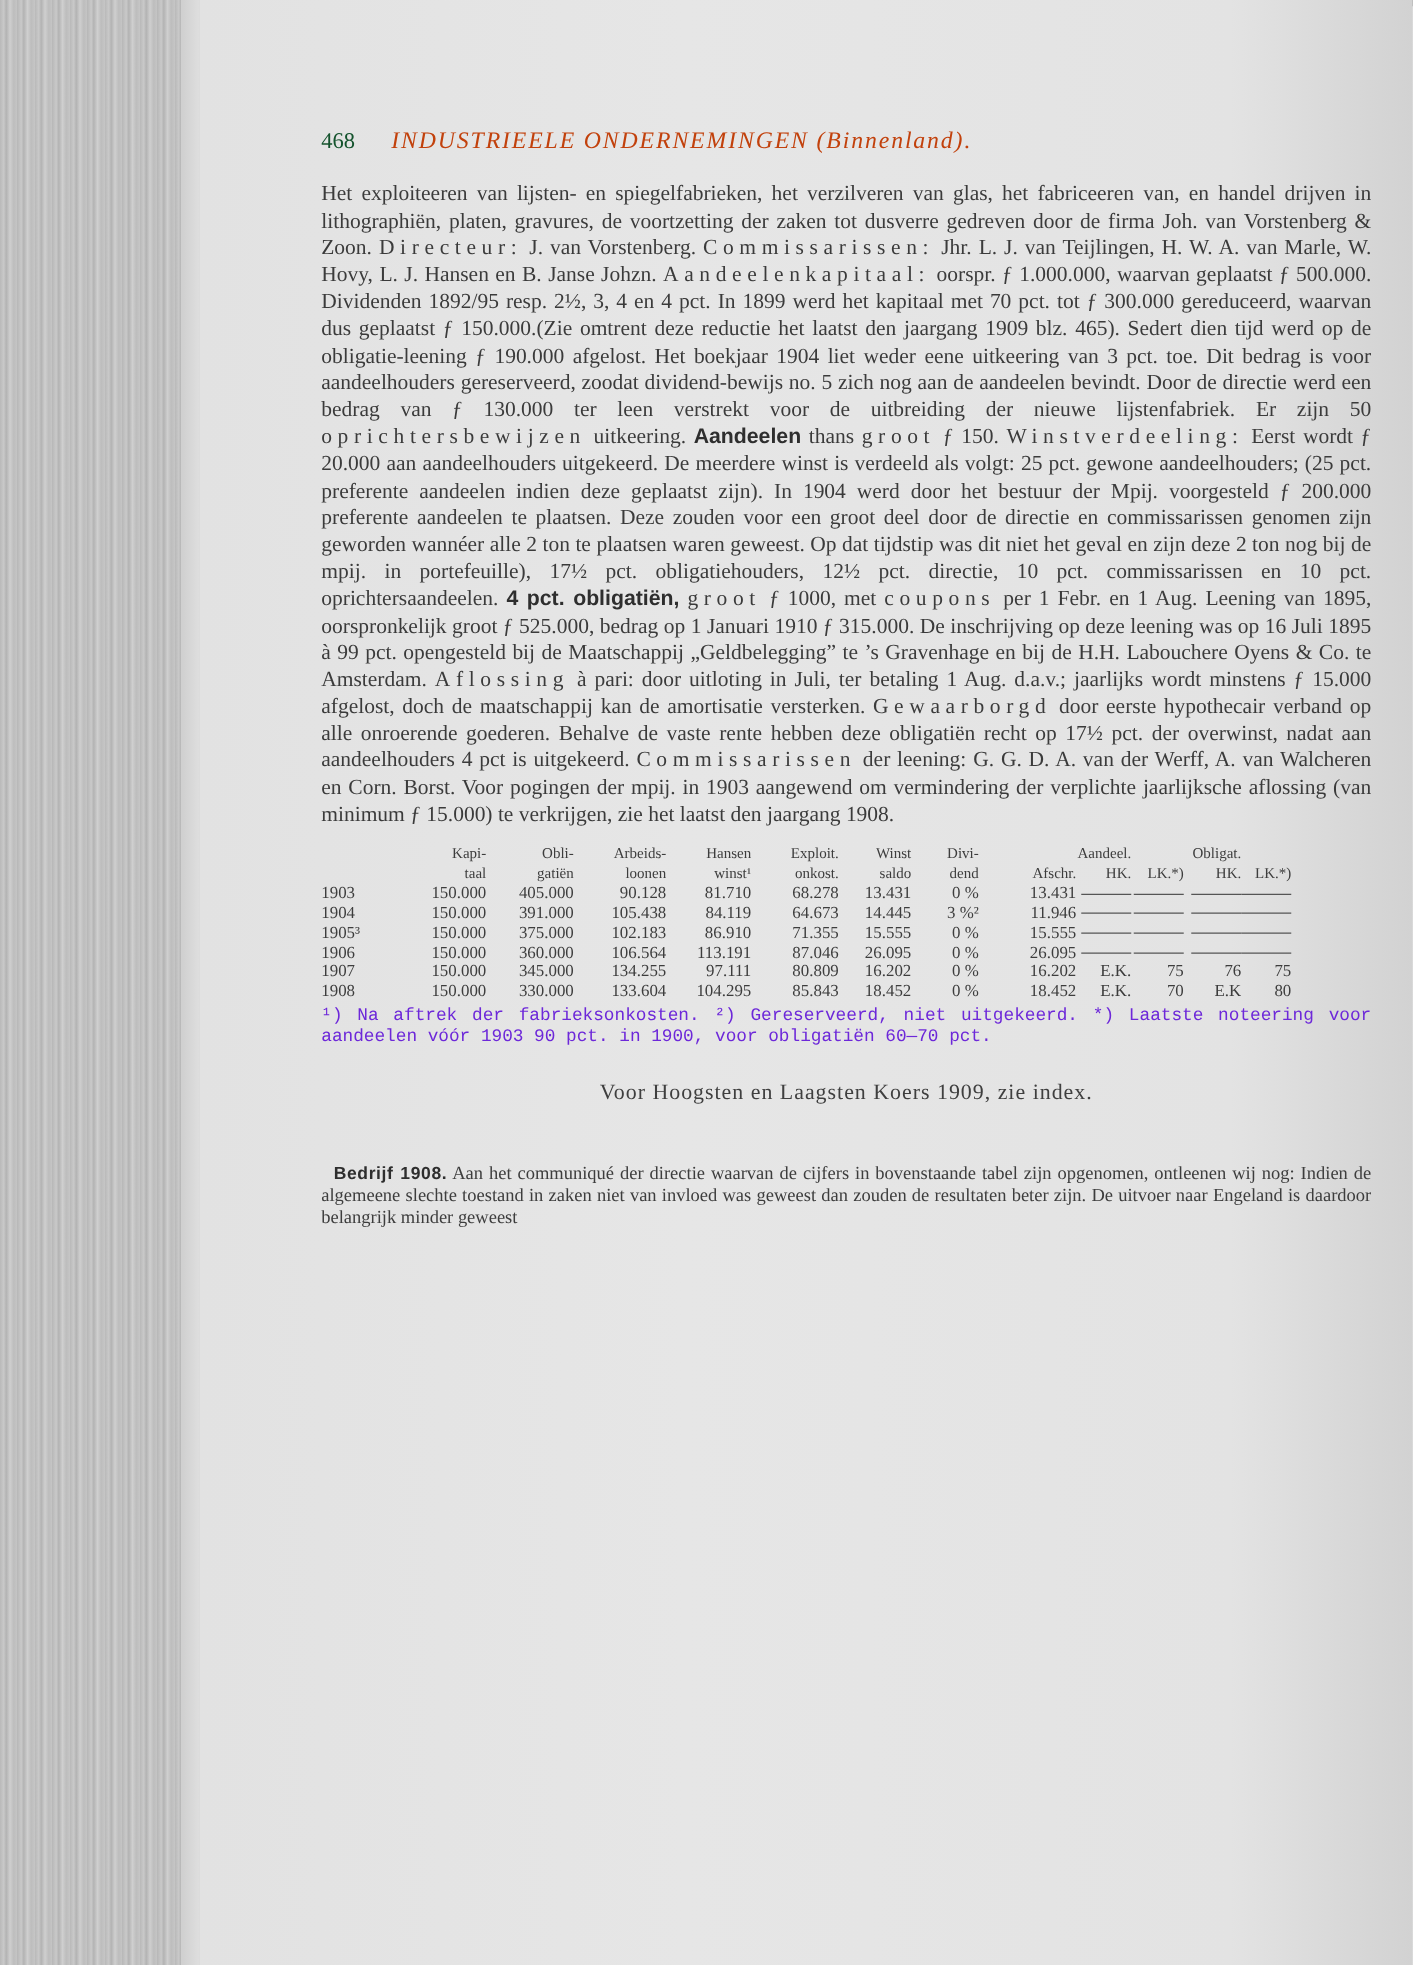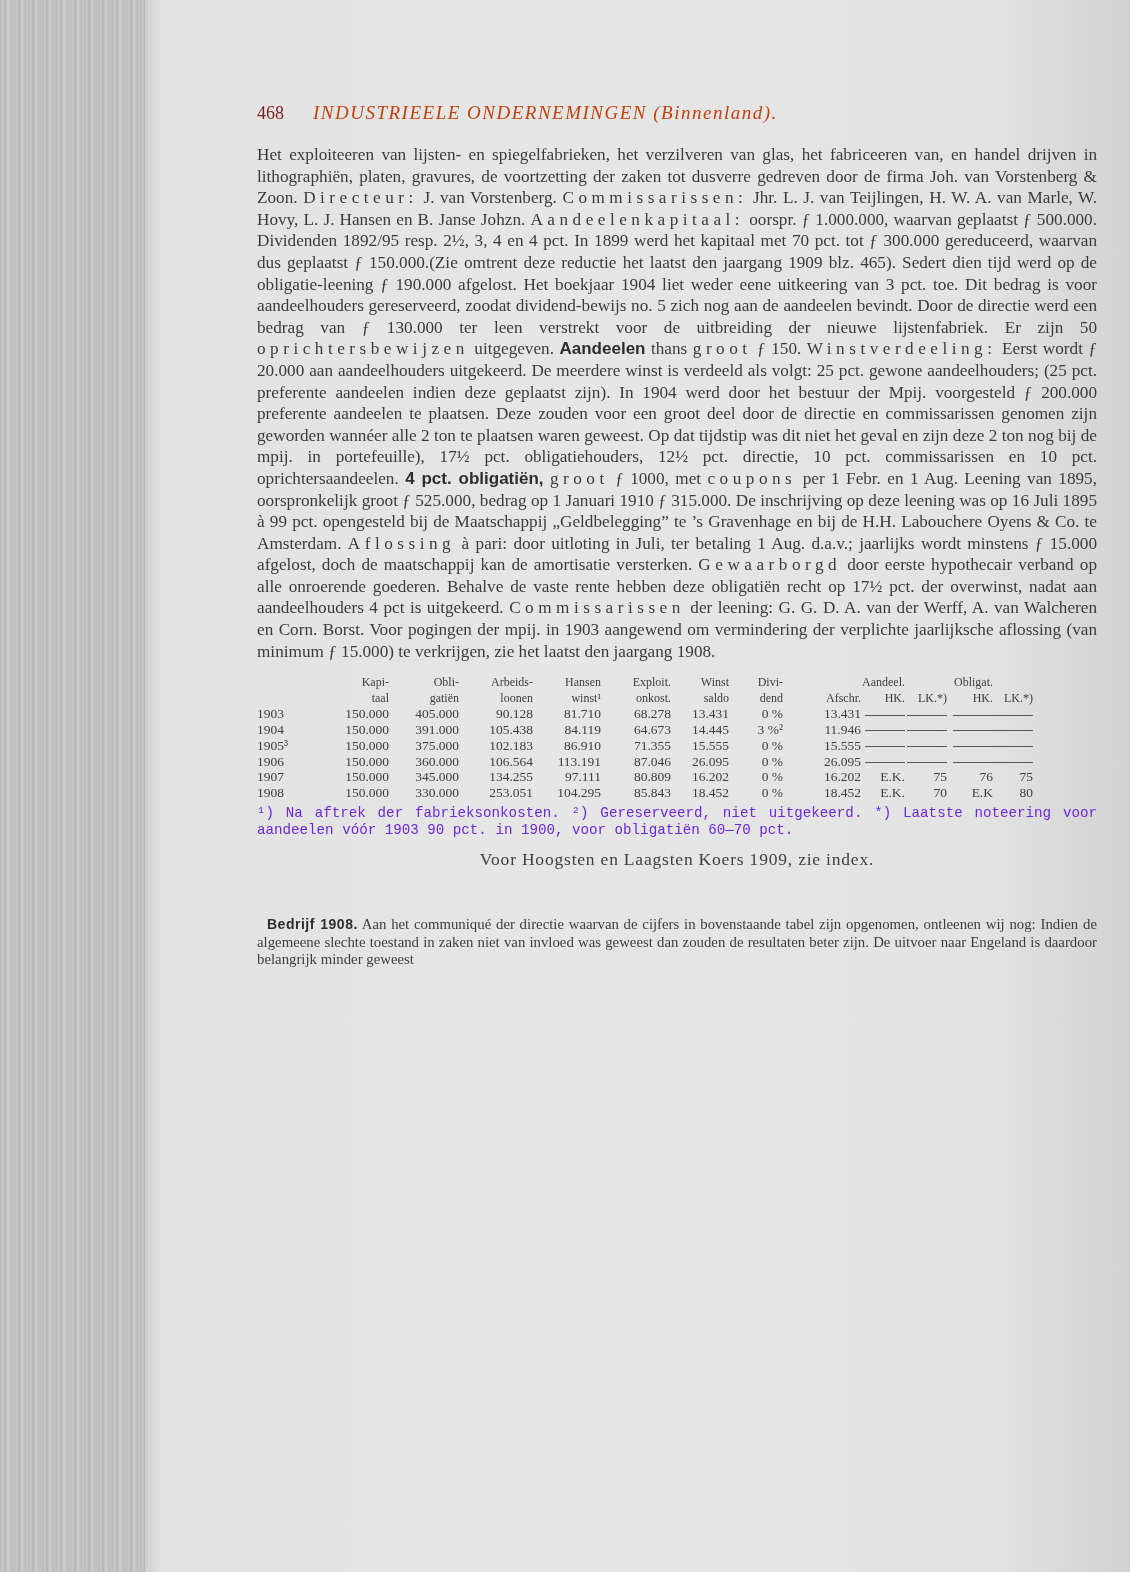--- a/index.html
+++ b/index.html
@@ -26,21 +26,21 @@
     position: absolute; left: 160px; top: 0; width: 970px; height: 1572px;
     background: linear-gradient(90deg, #e2e2e2 0%, #e6e6e6 40%, #e3e3e3 85%, #d2d2d2 100%);
   }
   .content {
     position: absolute; left: 257px; top: 102px; width: 840px;
   }
   .running-head {
     display: flex; align-items: baseline; height: 30px;
   }
   .page-number {
-    font-family: "Liberation Serif", serif; font-size: 18px; color: #7f1d1d; width: 56px;
+    font-family: "Liberation Serif", serif; font-size: 18px; color: #14532d; width: 56px;
   }
   .running-title {
     font-family: "Liberation Serif", serif; font-style: italic; font-size: 19px;
     letter-spacing: 1.5px; color: #c2410c;
   }
   .body-text {
     margin-top: 12px;
     font-family: "Liberation Serif", serif; font-size: 17.2px; line-height: 21.6px;
     text-align: justify; color: #3b3b3b;
   }
@@ -53,21 +53,21 @@
   }
   .fin-table th { font-weight: normal; padding: 0; text-align: right; vertical-align: bottom; font-size: 12px; line-height: 16px; }
   .fin-table td { padding: 0; text-align: right; white-space: nowrap; }
   .fin-table td.yr { text-align: left; width: 60px; }
   .dash { display: inline-block; width: 40px; border-top: 1px solid #555; vertical-align: middle; }
   .footnotes {
     margin-top: 4px; font-family: Liberation Mono, monospace; font-size: 14.2px; line-height: 17px;
     text-align: justify; color: #6d28d9;
   }
   .index-note {
-    margin-top: 10px; text-align: center; font-family: "Liberation Serif", serif; font-size: 17.5px;
+    margin-top: 24px; text-align: center; font-family: "Liberation Serif", serif; font-size: 17.5px;
     letter-spacing: 0.8px; color: #3f3f3f;
   }
   .bedrijf {
     margin-top: 46px; font-family: "Liberation Serif", serif; font-size: 14.8px; line-height: 17.5px;
     text-align: justify; color: #3d3d3d; text-indent: 10px;
   }
   .bedrijf .bold-sans { font-size: 14px; letter-spacing: 0.5px; }
 </style>
 </head>
 <body>
@@ -85,21 +85,21 @@
   <div class="body-text">
     <p>
       <span>Het exploiteeren van lijsten- en spiegelfabrieken, het verzilveren van glas, het fabriceeren van, en handel drijven in lithographiën, platen, gravures, de voortzetting der zaken tot dusverre gedreven door de firma Joh. van Vorstenberg &amp; Zoon.</span>
       <span class="sp">Directeur:</span>
       <span>J. van Vorstenberg.</span>
       <span class="sp">Commissarissen:</span>
       <span>Jhr. L. J. van Teijlingen, H. W. A. van Marle, W. Hovy, L. J. Hansen en B. Janse Johzn.</span>
       <span class="sp">Aandeelenkapitaal:</span>
       <span>oorspr. ƒ 1.000.000, waarvan geplaatst ƒ 500.000. Dividenden 1892/95 resp. 2½, 3, 4 en 4 pct. In 1899 werd het kapitaal met 70 pct. tot ƒ 300.000 gereduceerd, waarvan dus geplaatst ƒ 150.000.(Zie omtrent deze reductie het laatst den jaargang 1909 blz. 465). Sedert dien tijd werd op de obligatie-leening ƒ 190.000 afgelost. Het boekjaar 1904 liet weder eene uitkeering van 3 pct. toe. Dit bedrag is voor aandeelhouders gereserveerd, zoodat dividend-bewijs no. 5 zich nog aan de aandeelen bevindt. Door de directie werd een bedrag van ƒ 130.000 ter leen verstrekt voor de uitbreiding der nieuwe lijstenfabriek. Er zijn 50</span>
       <span class="sp">oprichtersbewijzen</span>
-      <span>uitgegeven.</span>
+      <span>uitkeering.</span>
       <span class="bold-sans">Aandeelen</span>
       <span>thans</span>
       <span class="sp">groot</span>
       <span>ƒ 150.</span>
       <span class="sp">Winstverdeeling:</span>
       <span>Eerst wordt ƒ 20.000 aan aandeelhouders uitgekeerd. De meerdere winst is verdeeld als volgt: 25 pct. gewone aandeelhouders; (25 pct. preferente aandeelen indien deze geplaatst zijn). In 1904 werd door het bestuur der Mpij. voorgesteld ƒ 200.000 preferente aandeelen te plaatsen. Deze zouden voor een groot deel door de directie en commissarissen genomen zijn geworden wannéer alle 2 ton te plaatsen waren geweest. Op dat tijdstip was dit niet het geval en zijn deze 2 ton nog bij de mpij. in portefeuille), 17½ pct. obligatiehouders, 12½ pct. directie, 10 pct. commissarissen en 10 pct. oprichtersaandeelen.</span>
       <span class="bold-sans">4 pct. obligatiën,</span>
       <span class="sp">groot</span>
       <span>ƒ 1000, met</span>
       <span class="sp">coupons</span>
@@ -219,21 +219,21 @@
           <td>16.202</td>
           <td>E.K.</td>
           <td>75</td>
           <td>76</td>
           <td>75</td>
         </tr>
         <tr>
           <td class="yr">1908</td>
           <td>150.000</td>
           <td>330.000</td>
-          <td>253.051</td>
+          <td>133.604</td>
           <td>104.295</td>
           <td>85.843</td>
           <td>18.452</td>
           <td>0 %</td>
           <td>18.452</td>
           <td>E.K.</td>
           <td>70</td>
           <td>E.K</td>
           <td>80</td>
         </tr>

